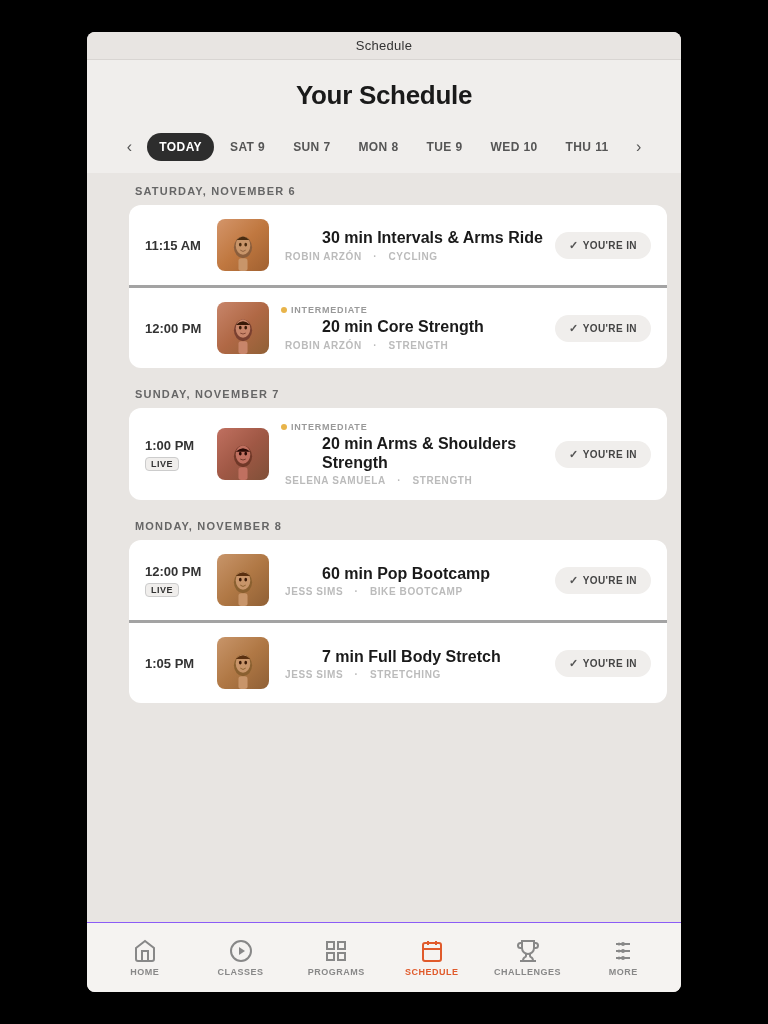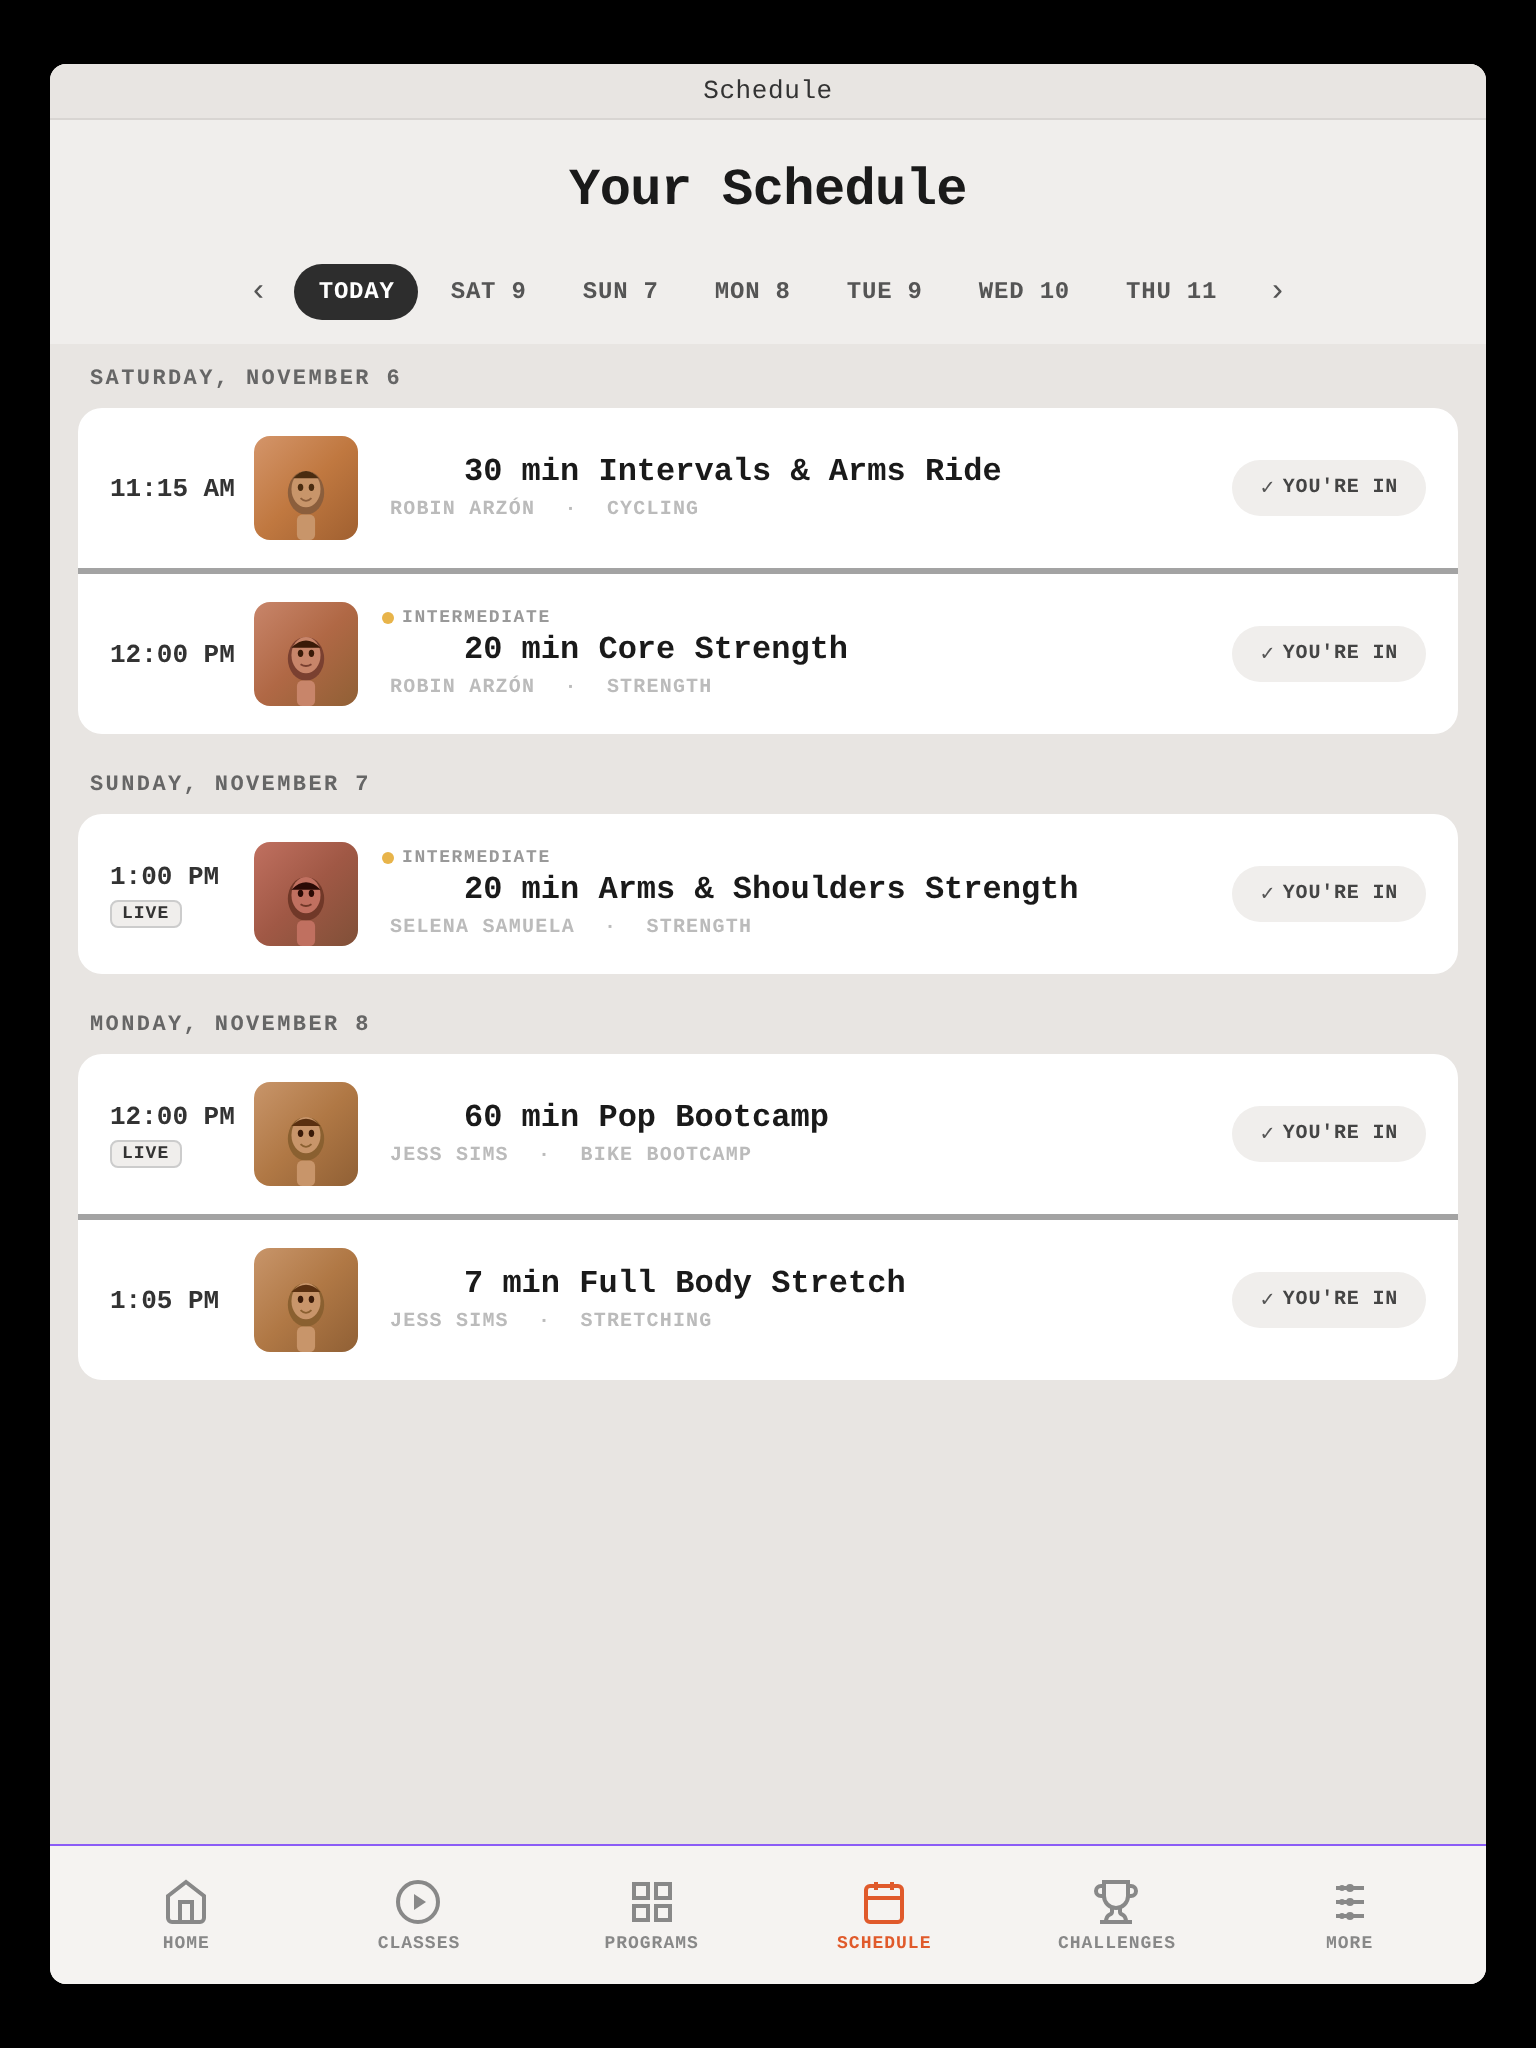--- a/index.html
+++ b/index.html
@@ -8,29 +8,28 @@
       font-family: -apple-system, BlinkMacSystemFont, 'Helvetica Neue', Arial, sans-serif;
       width: 768px;
       height: 1024px;
       overflow: hidden;
       display: flex;
       flex-direction: column;
       align-items: center;
       justify-content: center;
     }
     .screen {
-      width: 718px;
+      width: 594px;
       height: 960px;
       background: #f0eeec;
       border-radius: 8px;
       overflow: hidden;
       display: flex;
       flex-direction: column;
       position: relative;
-      font-family: Liberation Mono, monospace;
     }
     
     .status-bar {
       background: #e8e5e2;
       height: 28px;
       display: flex;
       align-items: center;
       justify-content: center;
       border-bottom: 1px solid #d8d5d2;
     }
@@ -84,20 +83,21 @@
     .day-btn.active {
       background: #2d2d2d;
       color: #fff;
     }
     
     .content {
       flex: 1;
       overflow-y: auto;
       background: #e8e5e2;
       padding-bottom: 4px;
+      padding-left: 28px;
     }
     
     .section-header {
       padding: 12px 20px 8px;
       font-size: 11px;
       font-weight: 700;
       color: #666;
       letter-spacing: 1.2px;
       text-transform: uppercase;
     }

